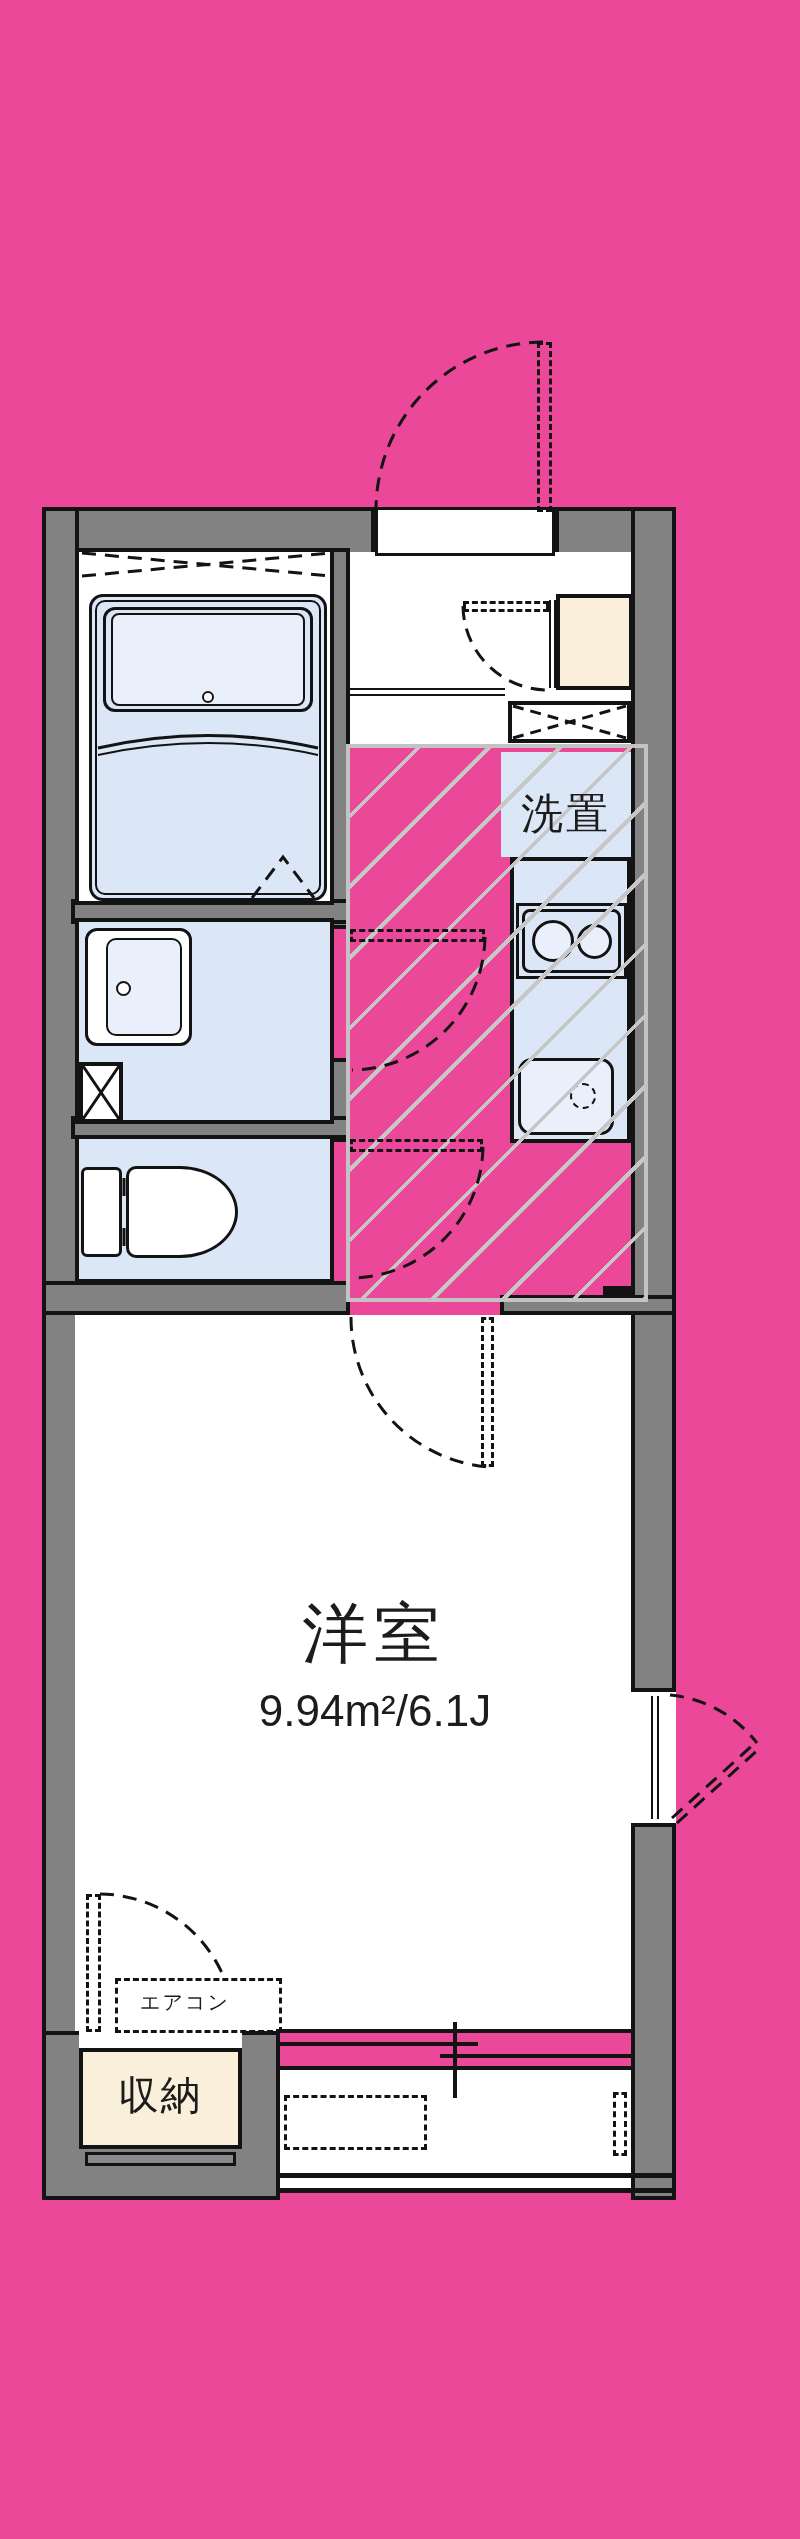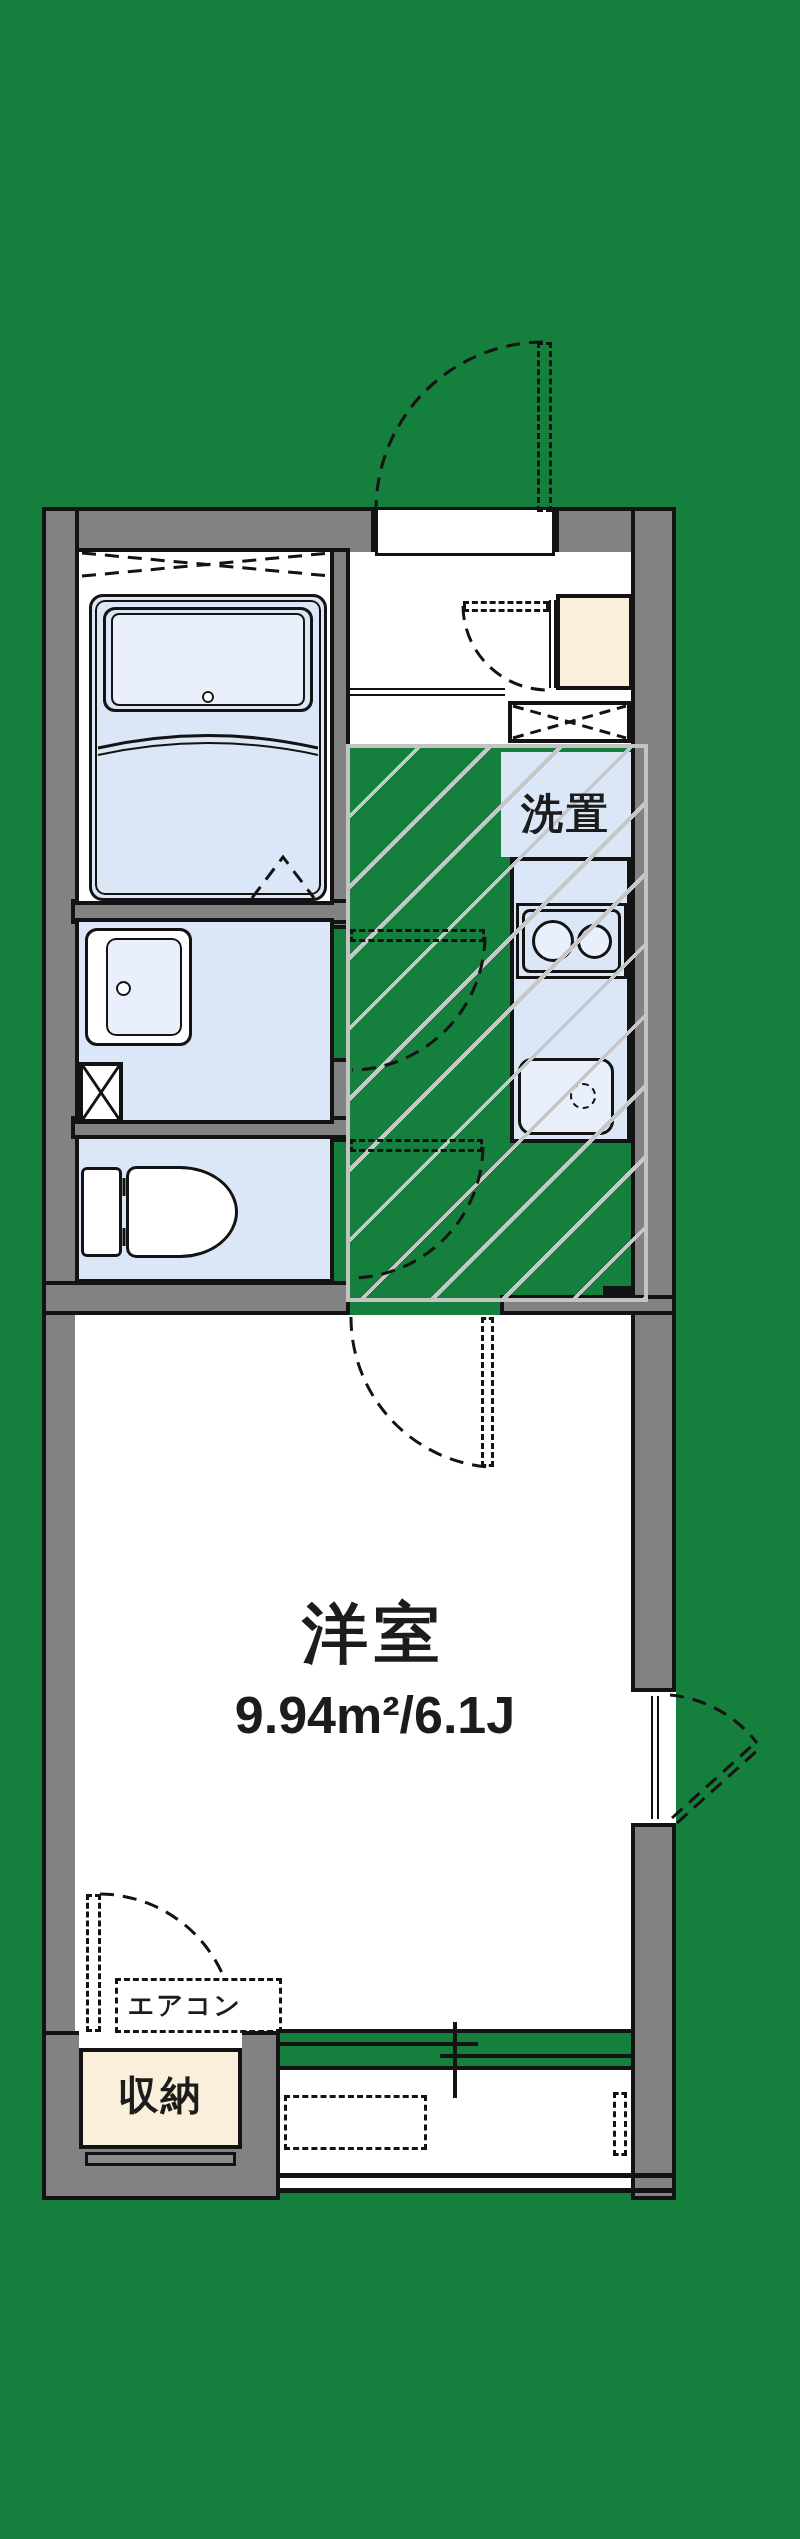--- a/index.html
+++ b/index.html
@@ -1,21 +1,21 @@
 <!DOCTYPE html>
 <html style="--wall: #828282; --line: #131313; --blue: #dbe6f7; --blue2: #e9f0fb; --cream: #f9efdb; --hatch: #c7c7c7;"><head>
 <meta charset="utf-8">
 <style>
   :root{
     --wall:#828282; --line:#131313; --blue:#dbe6f7; --blue2:#e9f0fb;
     --cream:#f9efdb; --hatch:#c7c7c7; --hatchb:#c3c3c3; --ink:#1c1c1c;
   }
   html,body{margin:0;padding:0;background:#fff;}
-  .canvas{position:relative;width:800px;height:2539px;background:#15803d;overflow:hidden;
-          font-family:"Liberation Sans", sans-serif;color:var(--ink);font-weight:bold;}
+  .canvas{position:relative;width:800px;height:2539px;background:#ec4899;overflow:hidden;
+          font-family:"Liberation Sans", sans-serif;color:var(--ink);}
   .abs{position:absolute;box-sizing:border-box;}
   .wall{background:var(--wall);border:4px solid var(--line);}
   .ln{background:var(--line);}
   .room{background:#fff;}
   .b4{border:4px solid var(--line);}
   .b3{border:3px solid var(--line);}
   .b2{border:2px solid var(--line);}
   .blue{background:var(--blue);}
   .blue2{background:var(--blue2);}
   .cream{background:var(--cream);}
@@ -135,17 +135,17 @@
     <g stroke="#131313" stroke-width="3" fill="none">
       <path d="M83,1066 L119,1119 M83,1119 L119,1066"></path>
       <path d="M98,748 Q208,723 318,748"></path>
       <path d="M98,755 Q208,731 318,755" stroke-width="2"></path>
       <path d="M124,1178 L124,1196 M124,1228 L124,1246"></path>
     </g>
   </svg>
 
   <div class="lbl" style="left:501px;top:790px;width:130px;font-size:42px;letter-spacing:3px;">洗置</div>
   <div class="lbl" style="left:75px;top:1596px;width:598px;font-size:66px;letter-spacing:6px;">洋室</div>
-  <div class="lbl" style="left:75px;top:1686px;width:556px;font-size:52px;padding-left:44px;">9.94m²/6.1J</div>
-  <div class="lbl" style="left:115px;top:1991px;width:140px;font-size:26px;letter-spacing:2px;">エアコン</div>
+  <div class="lbl" style="left:75px;top:1686px;width:556px;font-size:44px;padding-left:44px;">9.94m²/6.1J</div>
+  <div class="lbl" style="left:115px;top:1991px;width:140px;font-size:20px;letter-spacing:2px;">エアコン</div>
   <div class="lbl" style="left:79px;top:2072px;width:163px;font-size:40px;letter-spacing:2px;">収納</div>
 
 </div>
 
 </body></html>

